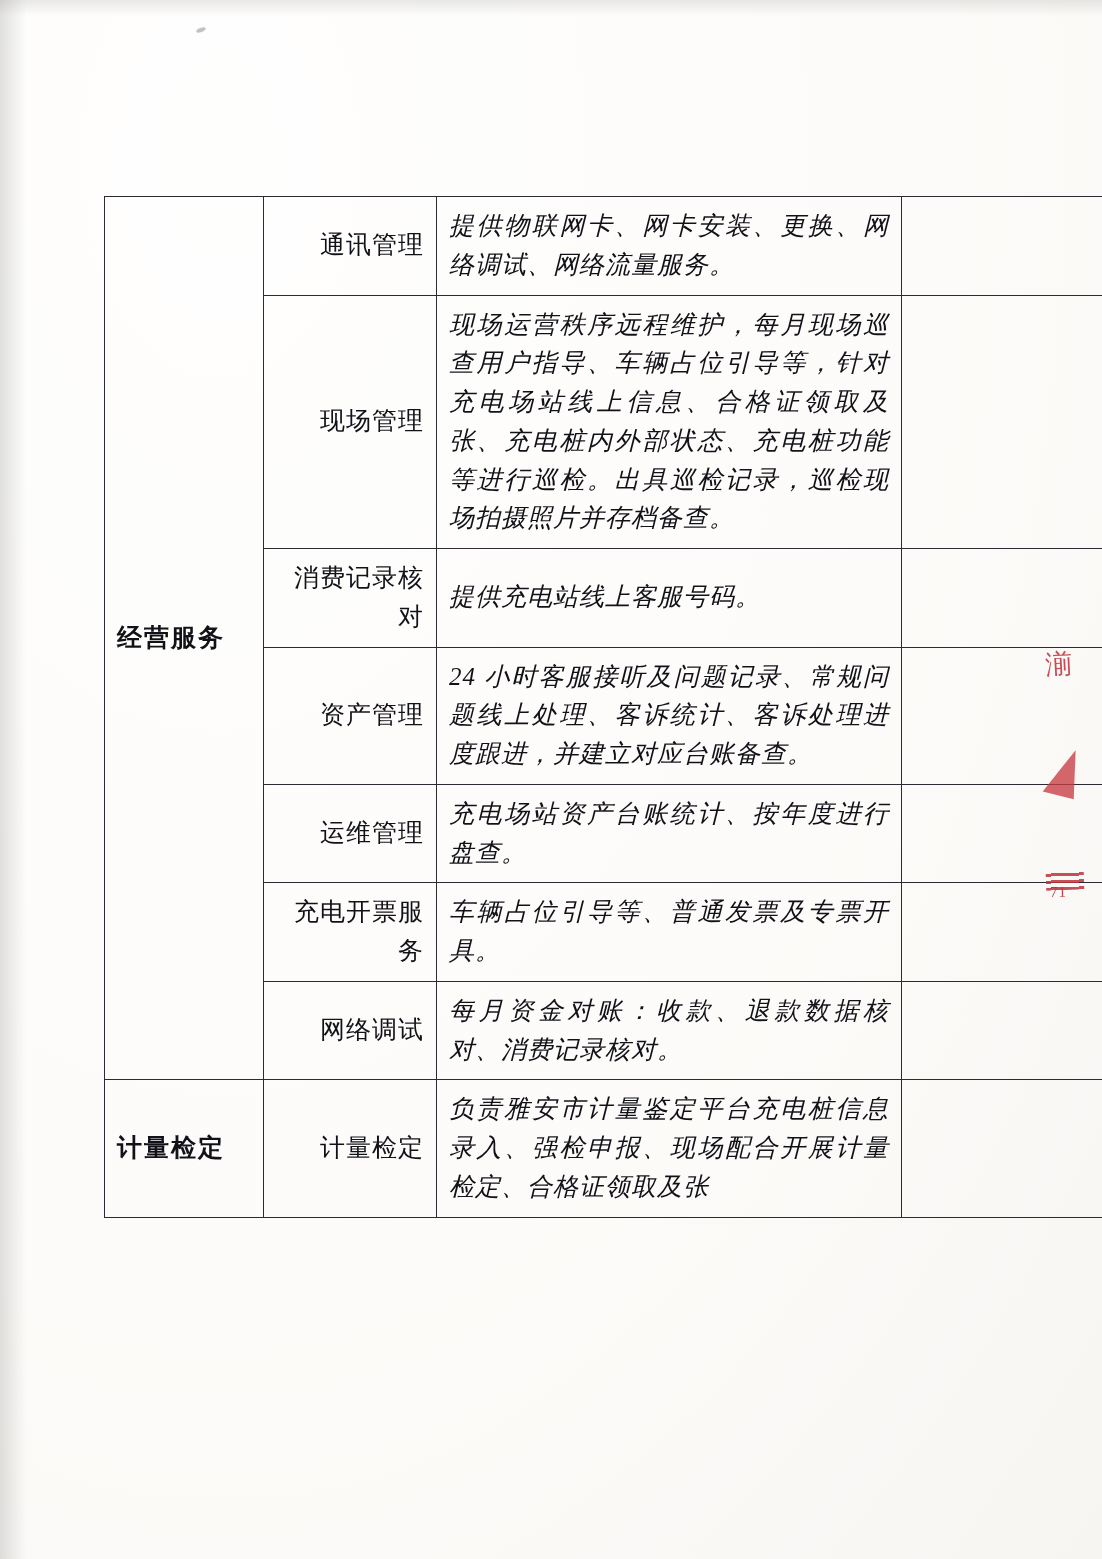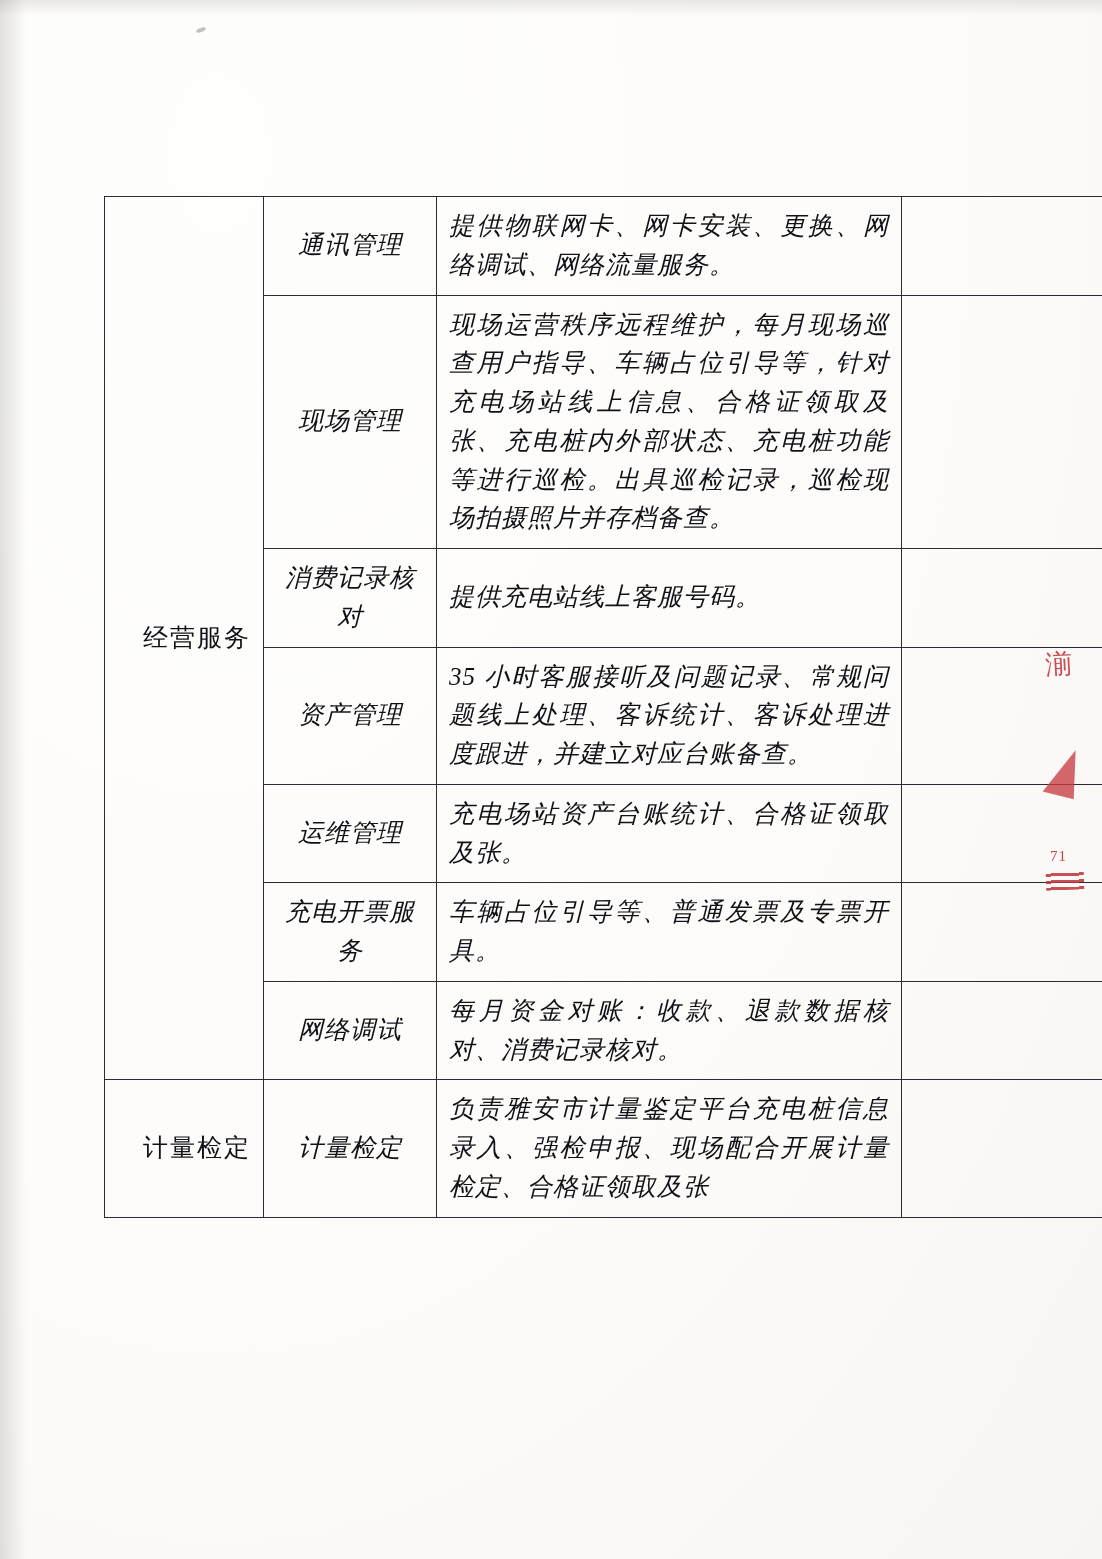--- a/index.html
+++ b/index.html
@@ -58,27 +58,27 @@
     width: 186px;
   }
   .desc-text {
     display: block;
     text-align: justify;
     text-justify: inter-ideograph;
     font-style: italic;
   }
   .item-text {
     display: block;
-    text-align: center;
-    font-style: italic;
+    text-align: right;
   }
   .cat-text {
     display: block;
-    text-align: right;
+    text-align: left;
     letter-spacing: 2px;
+    font-weight: bold;
   }
   
   .seal {
     position: absolute;
     pointer-events: none;
   }
   .seal-top {
     left: 1046px;
     top: 650px;
     width: 34px;
@@ -95,21 +95,21 @@
     top: 748px;
     width: 0;
     height: 0;
     border-left: 22px solid transparent;
     border-right: 10px solid transparent;
     border-bottom: 48px solid rgba(200,60,66,0.78);
     transform: rotate(14deg);
   }
   .seal-num {
     left: 1050px;
-    top: 848px;
+    top: 884px;
     color: #b5303a;
     font-size: 15px;
     letter-spacing: 1px;
     opacity: 0.9;
   }
   .seal-bar {
     left: 1046px;
     top: 872px;
     width: 38px;
     height: 18px;
@@ -196,33 +196,33 @@
         <td class="col-note">
           <span></span>
         </td>
       </tr>
 
       <tr>
         <td class="col-item">
           <span class="item-text">资产管理</span>
         </td>
         <td class="col-desc">
-          <span class="desc-text">35 小时客服接听及问题记录、常规问题线上处理、客诉统计、客诉处理进度跟进，并建立对应台账备查。</span>
+          <span class="desc-text">24 小时客服接听及问题记录、常规问题线上处理、客诉统计、客诉处理进度跟进，并建立对应台账备查。</span>
         </td>
         <td class="col-note">
           <span></span>
         </td>
       </tr>
 
       <tr>
         <td class="col-item">
           <span class="item-text">运维管理</span>
         </td>
         <td class="col-desc">
-          <span class="desc-text">充电场站资产台账统计、合格证领取及张。</span>
+          <span class="desc-text">充电场站资产台账统计、按年度进行盘查。</span>
         </td>
         <td class="col-note">
           <span></span>
         </td>
       </tr>
 
       <tr>
         <td class="col-item">
           <span class="item-text">充电开票服务</span>
         </td>

